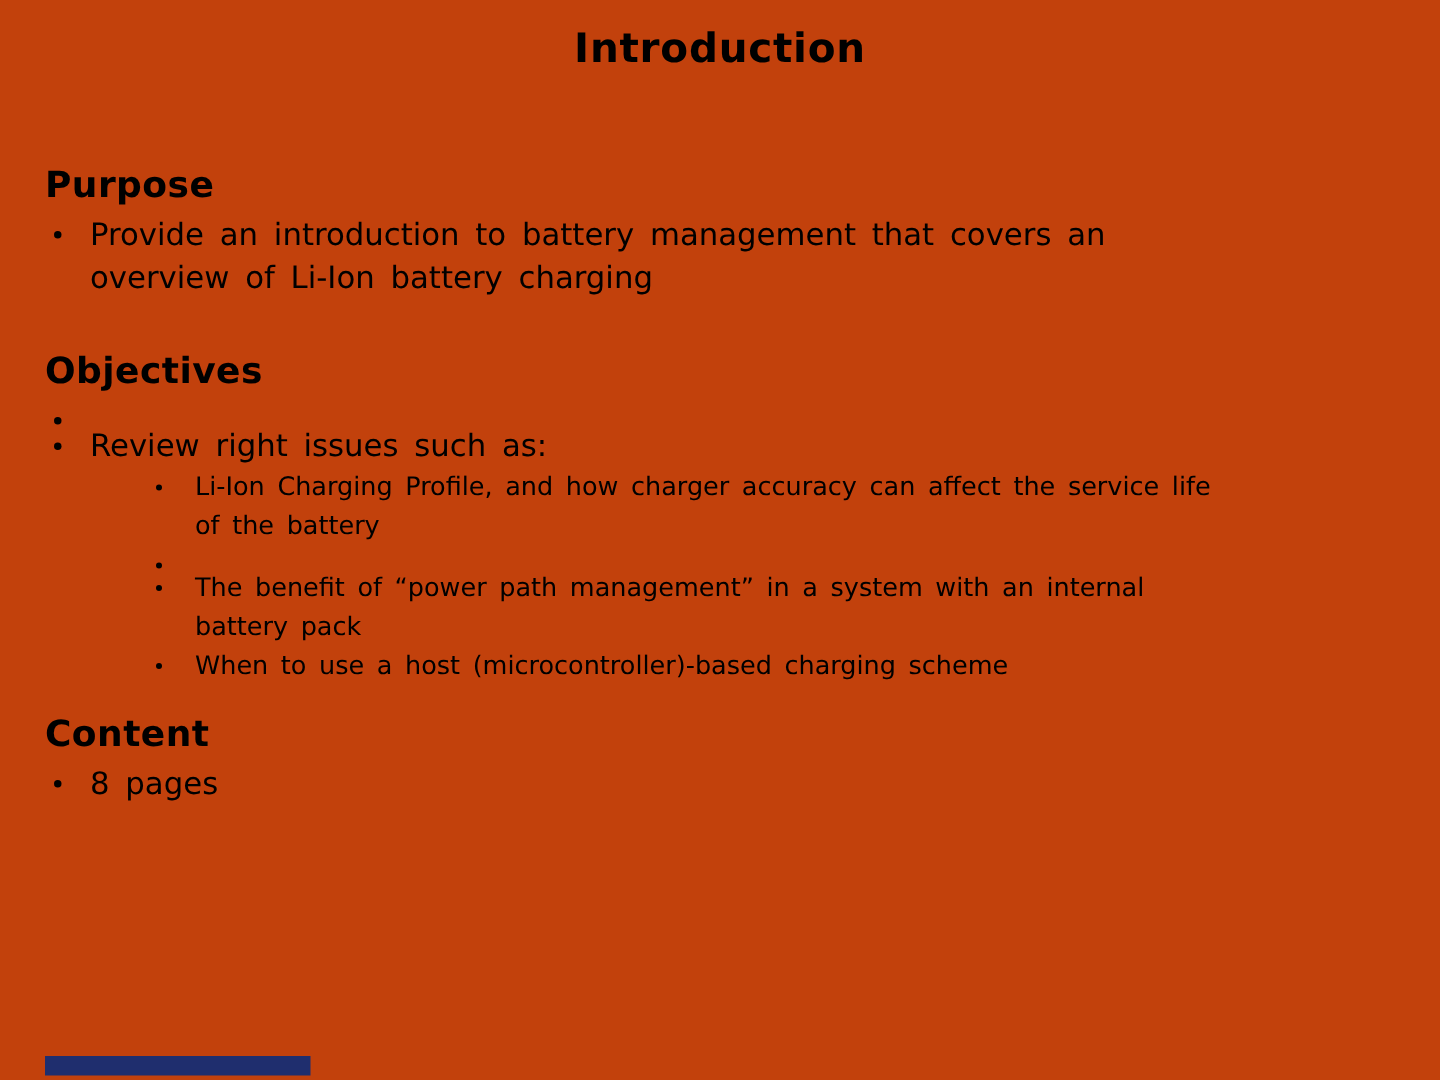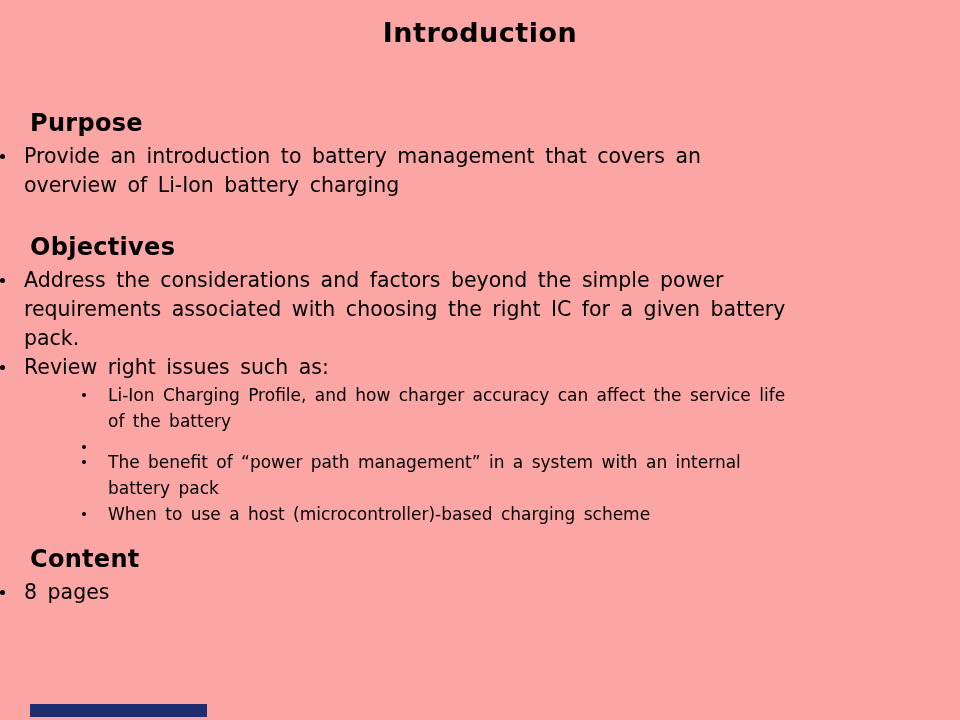--- a/index.html
+++ b/index.html
@@ -4,21 +4,21 @@
 <style>
   html, body {
     margin: 0;
     padding: 0;
     background: #ffffff;
   }
   .slide {
     position: relative;
     width: 960px;
     height: 720px;
-    background: #fca5a5;
+    background: #c2410c;
     overflow: hidden;
     font-family: "DejaVu Sans", "Liberation Sans", sans-serif;
     color: #000000;
   }
   .slide-title {
     padding-top: 16px;
     text-align: center;
     font-size: 27px;
     font-weight: bold;
     letter-spacing: 0.5px;
@@ -36,34 +36,35 @@
   .heading-content   { margin-top: 17px; }
   .bullets { margin-top: 4px; }
   .bullet {
     display: flex;
     align-items: flex-start;
   }
   .bullet .text {
     word-spacing: 4px;
   }
   .b1 {
+    padding-left: 36px;
     font-size: 20.5px;
     line-height: 29px;
   }
   .b1 .dot {
     flex: 0 0 auto;
     width: 5px;
     height: 5px;
     border-radius: 50%;
     background: #000;
     margin-top: 12px;
     margin-right: 19px;
   }
   .b2 {
-    padding-left: 82px;
+    padding-left: 104px;
     font-size: 17px;
     line-height: 26px;
   }
   .b2 .text { word-spacing: 3px; }
   .b2 .dot {
     flex: 0 0 auto;
     width: 4px;
     height: 4px;
     border-radius: 50%;
     background: #000;
@@ -98,25 +99,20 @@
       </div>
     </div>
   </div>
 
   <div>
     <div class="heading heading-objectives">Objectives</div>
     <div class="bullets">
 
       <div class="bullet b1">
         <span class="dot"></span>
-        <div class="text">
-          <span>Address the considerations and factors beyond the simple power</span><br>
-          <span>requirements associated with choosing the right IC for a given battery</span><br>
-          <span>pack.</span>
-        </div>
       </div>
 
       <div class="bullet b1">
         <span class="dot"></span>
         <div class="text">
           <span>Review right issues such as:</span>
         </div>
       </div>
 
       <div class="bullet b2">

